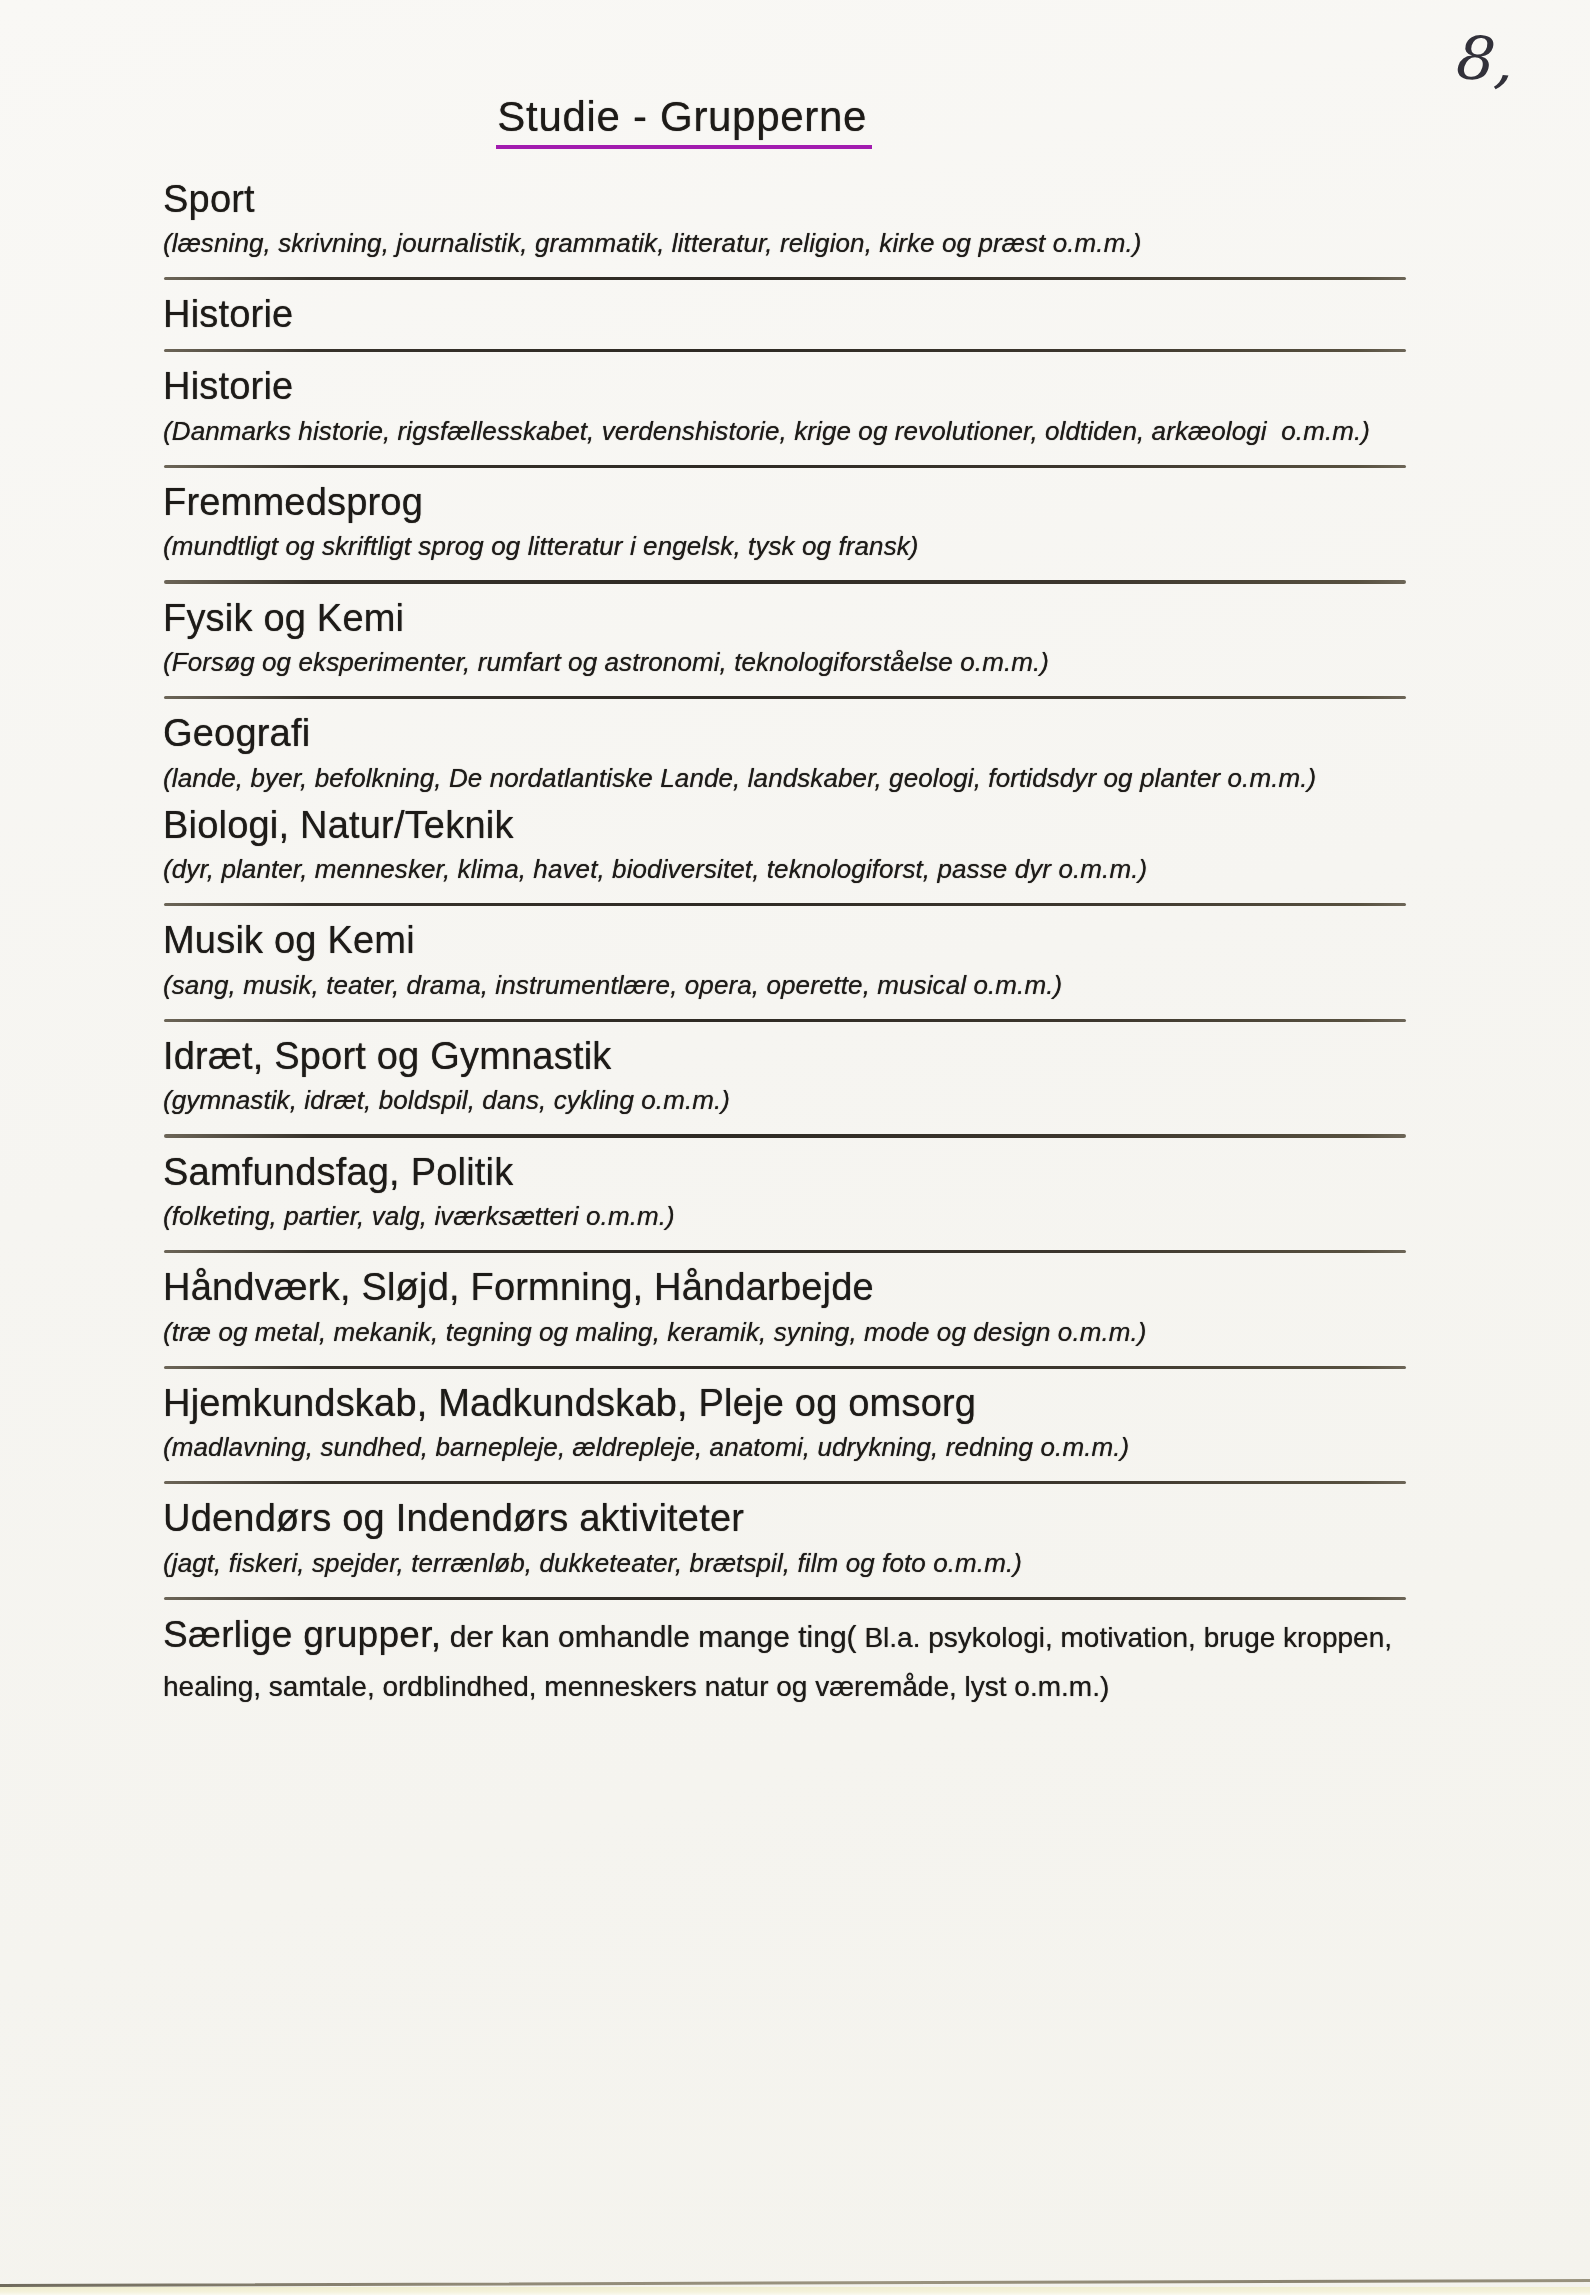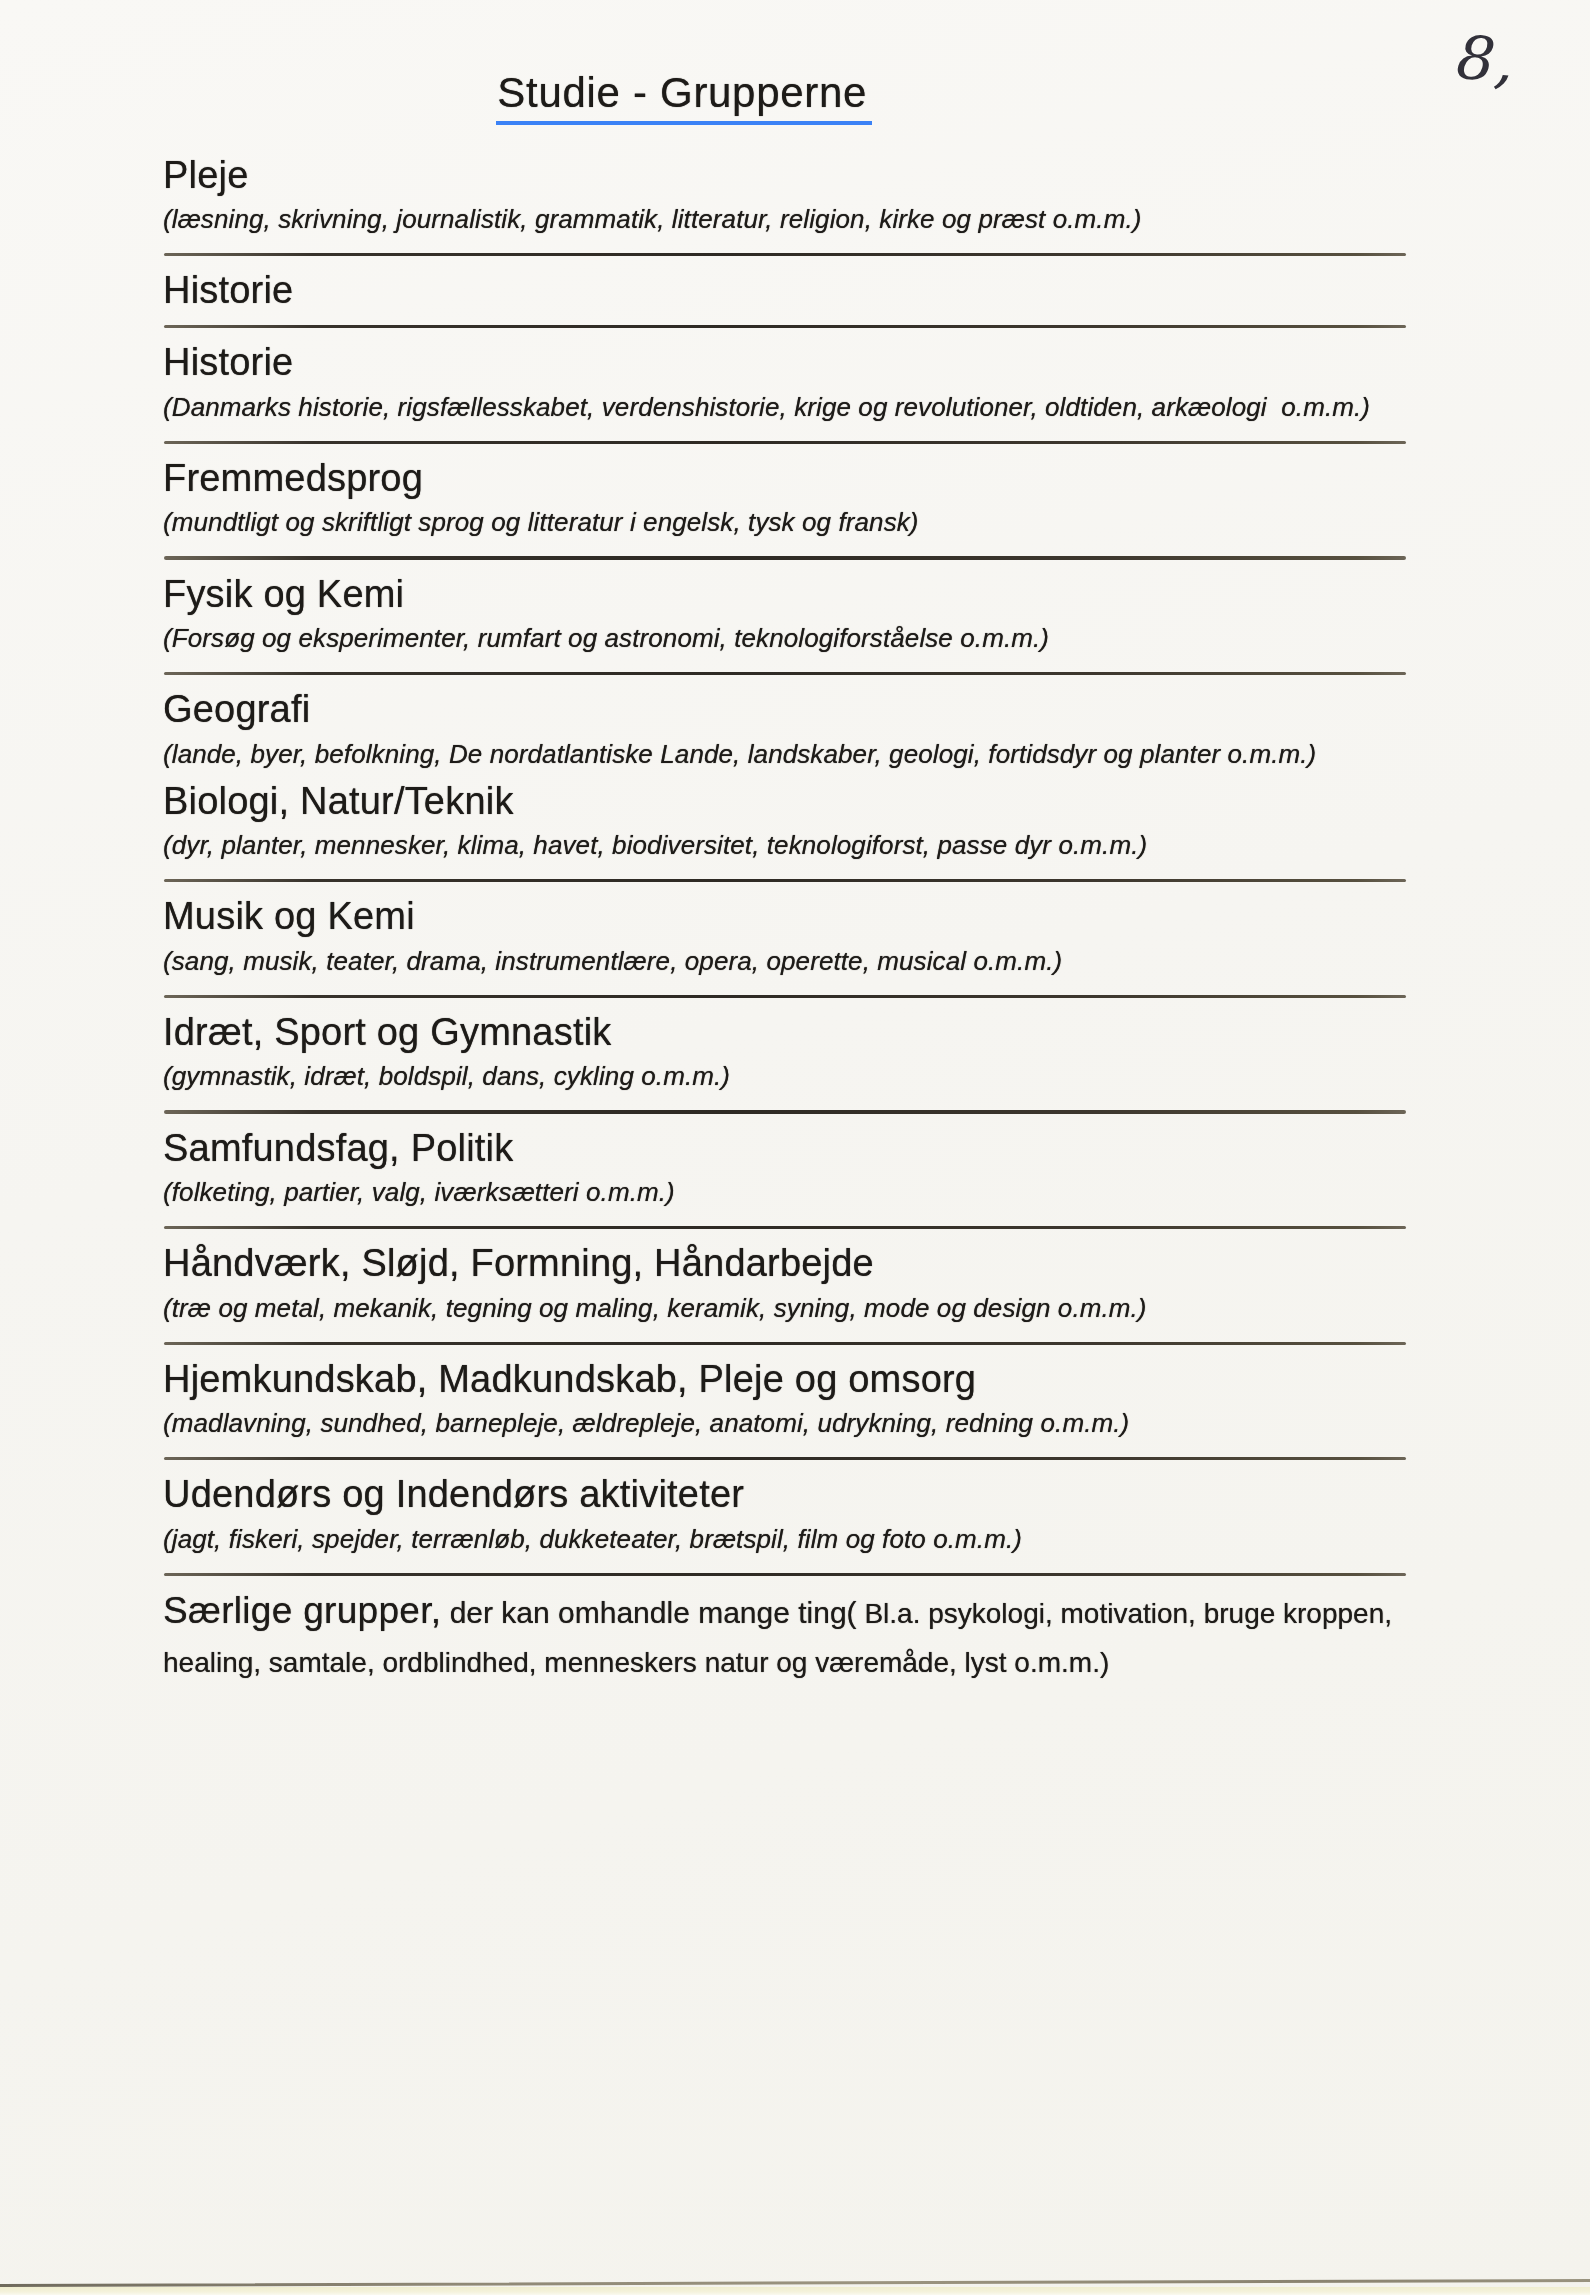--- a/index.html
+++ b/index.html
@@ -15,23 +15,23 @@
 
   .pagenum {
     position:absolute; top:29px; left:1457px;
     font-family:"DejaVu Serif","Liberation Serif",serif;
     font-style:italic; font-size:60px; line-height:1;
     color:#32313a; transform:rotate(5deg);
   }
 
   .title {
     display:inline-block;
-    margin:68px 0 0 496px;
+    margin:92px 0 0 496px;
     font-size:42px; line-height:50px; letter-spacing:0.7px;
-    border-bottom:4px solid #3b82f6;
+    border-bottom:4px solid #a21caf;
     padding:0 5.3px 2.6px 1.3px;
   }
 
   .content { margin:29px 0 0 163px; width:1263px; }
 
   .entry { margin:0 0 5.3px 0; }
   .entry-name { font-size:38px; line-height:43px; letter-spacing:0.2px; }
   .entry-desc { font-size:26px; line-height:42px; margin-top:1.3px; letter-spacing:0.1px;font-style:italic; }
 
   .sep {
@@ -61,21 +61,21 @@
 
 <div class="page">
 
   <div class="pagenum">8,</div>
 
   <div class="title ink">Studie - Grupperne</div>
 
   <div class="content">
 
     <div class="entry">
-      <div class="entry-name ink">Pleje</div>
+      <div class="entry-name ink">Sport</div>
       <div class="entry-desc ink">(læsning, skrivning, journalistik, grammatik, litteratur, religion, kirke og præst o.m.m.)</div>
     </div>
     <div class="sep"></div>
 
     <div class="entry">
       <div class="entry-name ink">Historie</div>
     </div>
     <div class="sep"></div>
 
     <div class="entry">

